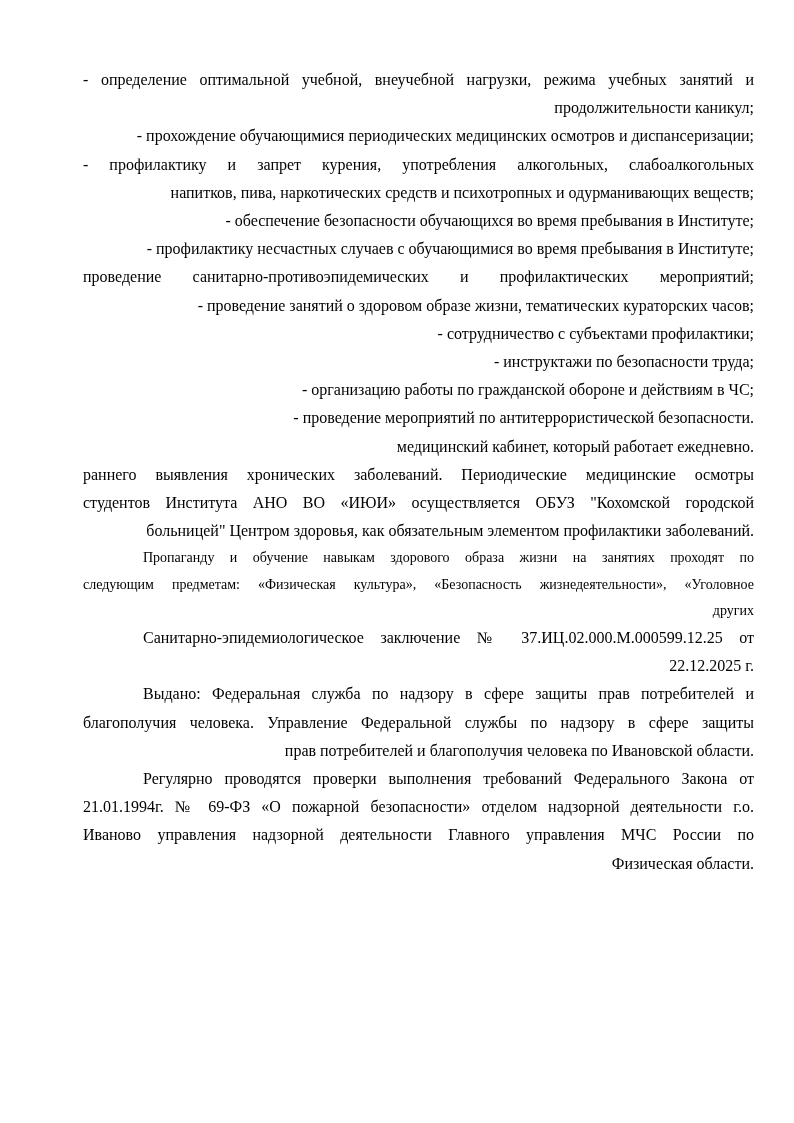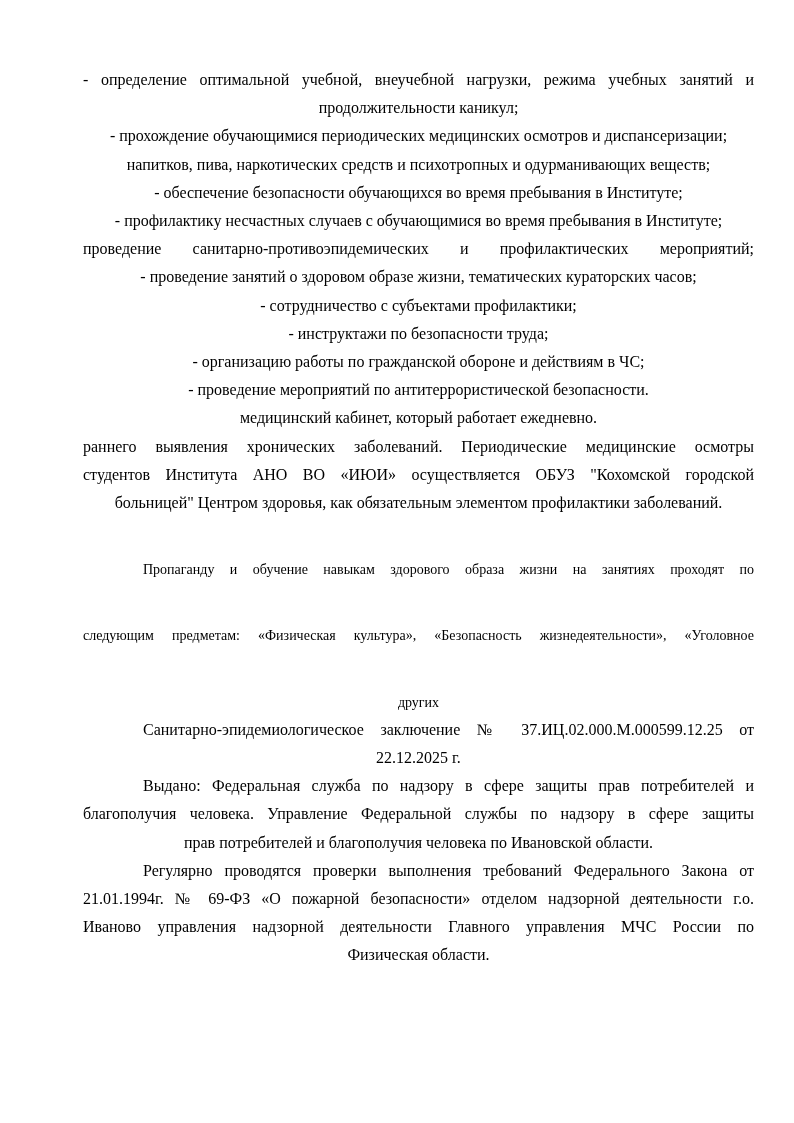--- a/index.html
+++ b/index.html
@@ -21,51 +21,51 @@
     top: 66px;
     left: 83px;
     right: 40px;
   }
   .para {
     font-size: 16px;
     margin: 0;
   }
   .para .line {
     line-height: 28.2px;
-    text-align: center;
+    text-align: right;
     white-space: normal;
   }
   .para .line.full {
     text-align: justify;
     text-align-last: justify;
   }
   .para .line.indented {
     text-indent: 60px;
   }
   .para.small {
     font-size: 14px;
   }
   .para.small .line {
     line-height: 26.2px;
-    margin-top: 40px;
   }
 </style>
 </head>
 <body>
 
 <div class="page">
   <div class="content" id="document-content">
       <div class="para">
         <div class="line full">- определение оптимальной учебной, внеучебной нагрузки, режима учебных занятий и</div>
         <div class="line">продолжительности каникул;</div>
       </div>
       <div class="para">
         <div class="line">- прохождение обучающимися периодических медицинских осмотров и диспансеризации;</div>
       </div>
       <div class="para">
+        <div class="line full">- профилактику и запрет курения, употребления алкогольных, слабоалкогольных</div>
         <div class="line">напитков, пива, наркотических средств и психотропных и одурманивающих веществ;</div>
       </div>
       <div class="para">
         <div class="line">- обеспечение безопасности обучающихся во время пребывания в Институте;</div>
       </div>
       <div class="para">
         <div class="line">- профилактику несчастных случаев с обучающимися во время пребывания в Институте;</div>
         <div class="line full">проведение санитарно-противоэпидемических и профилактических мероприятий;</div>
       </div>
       <div class="para">

